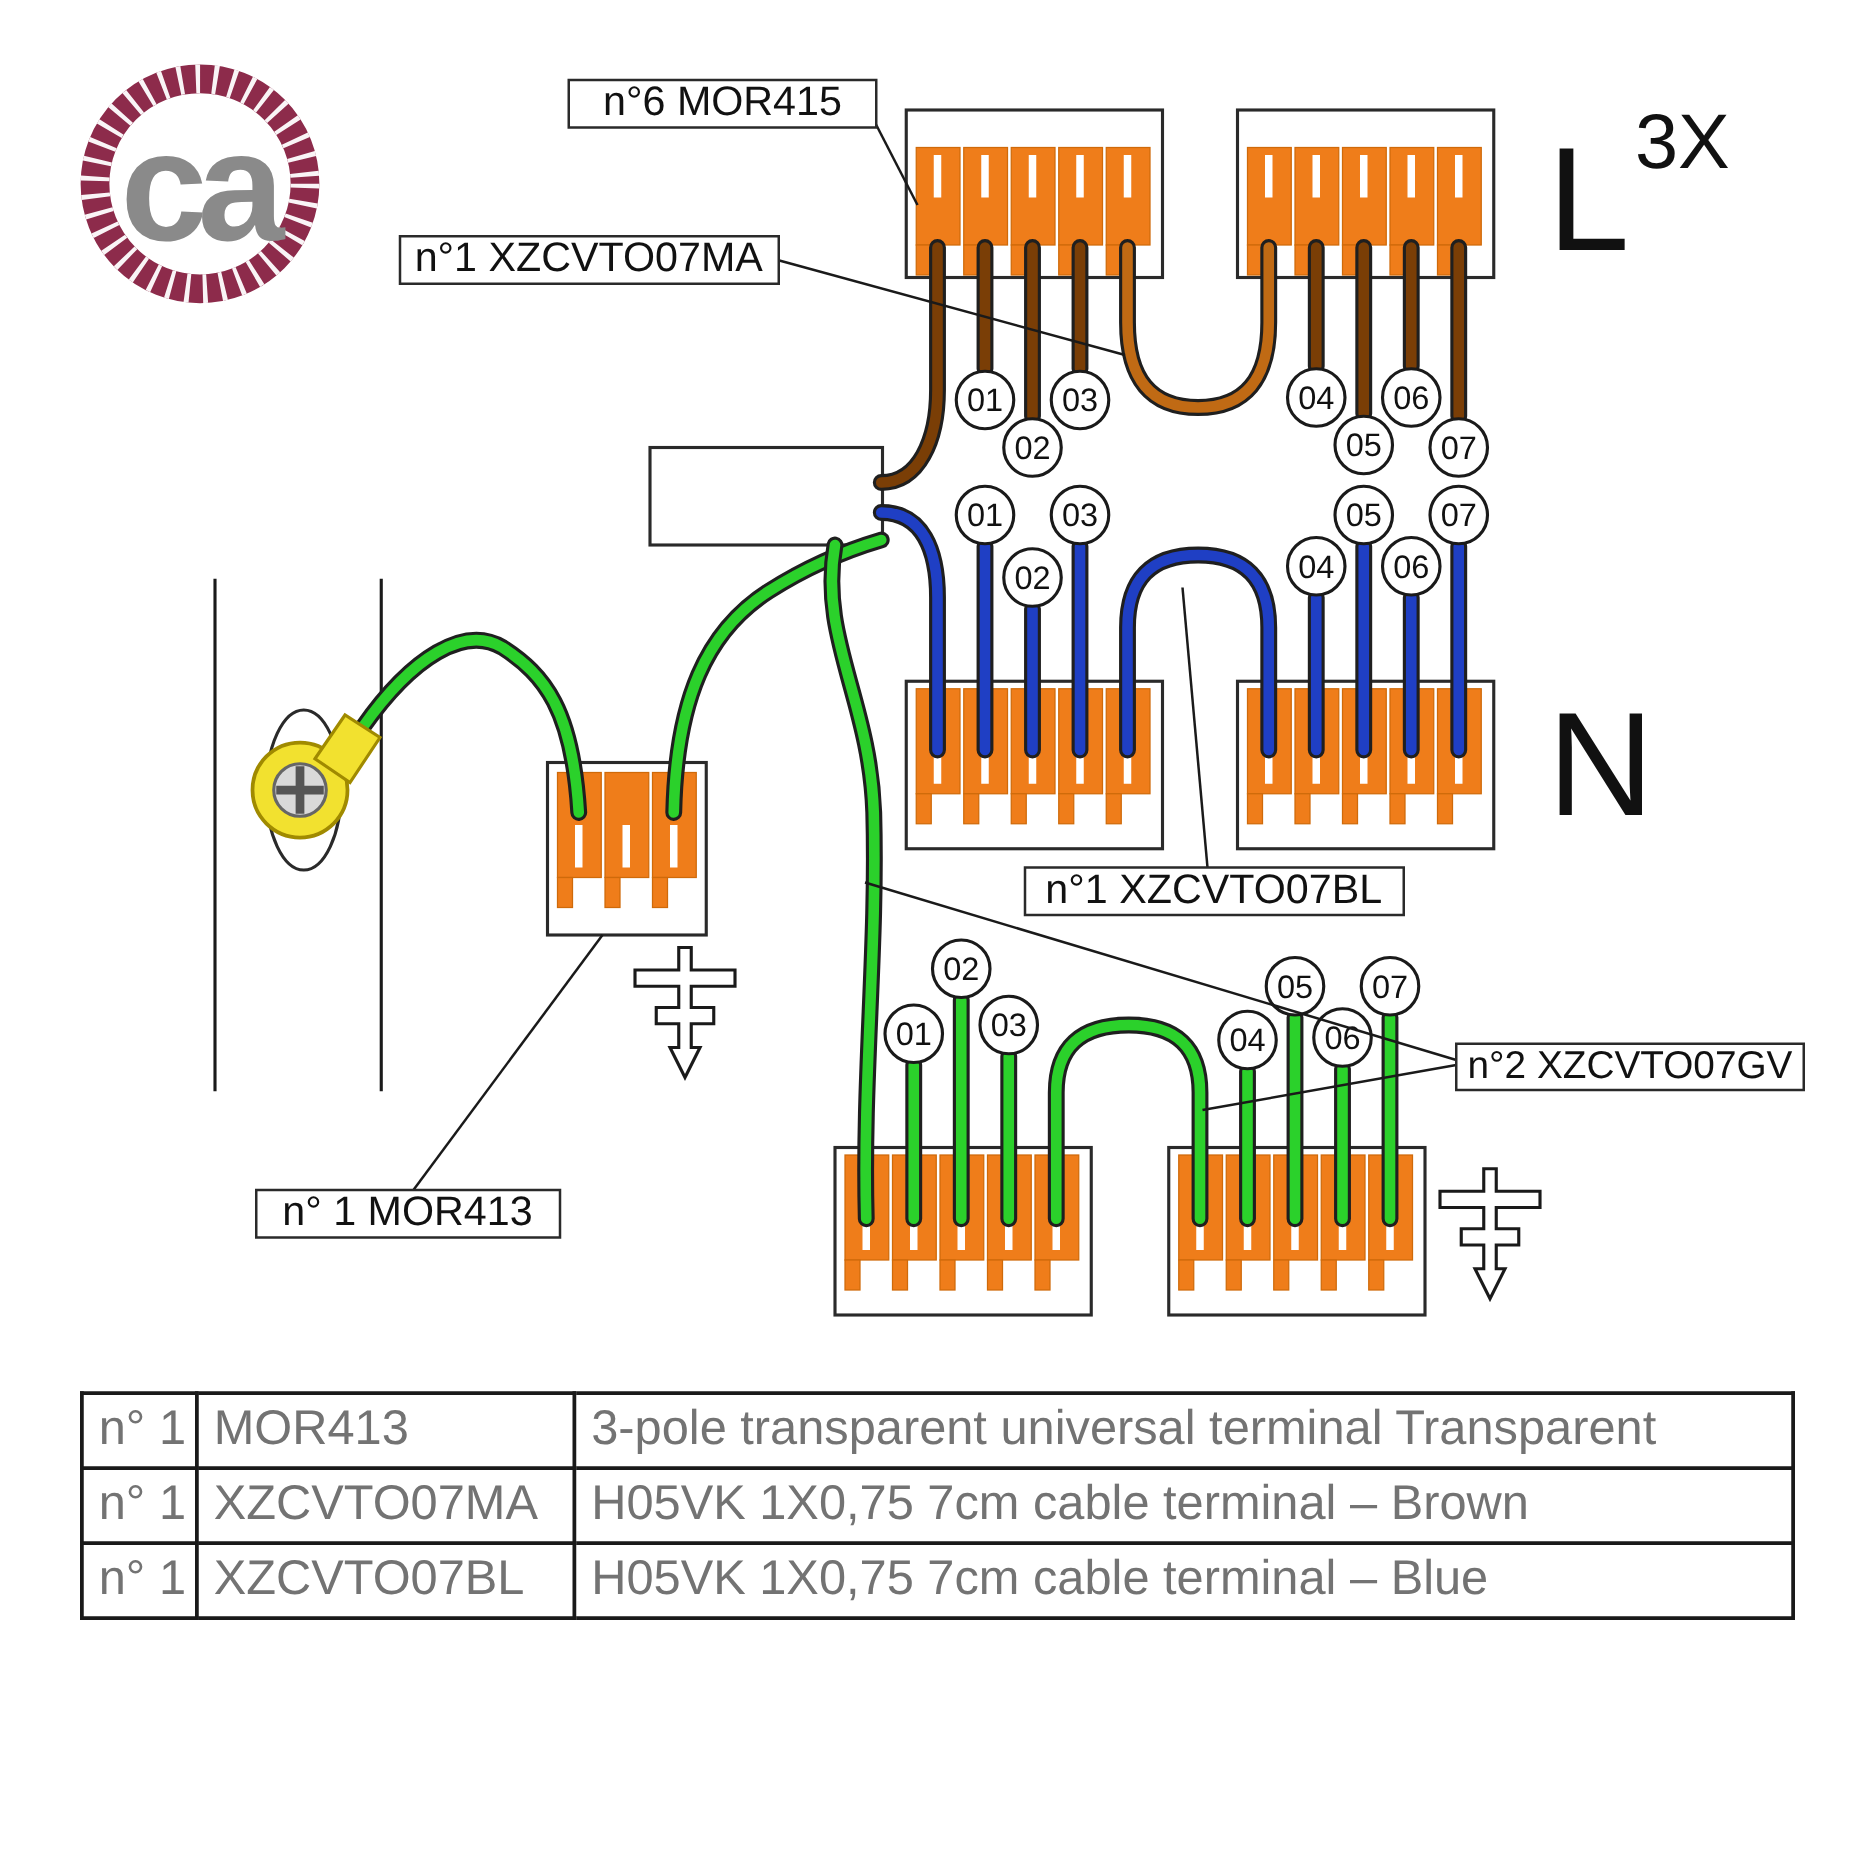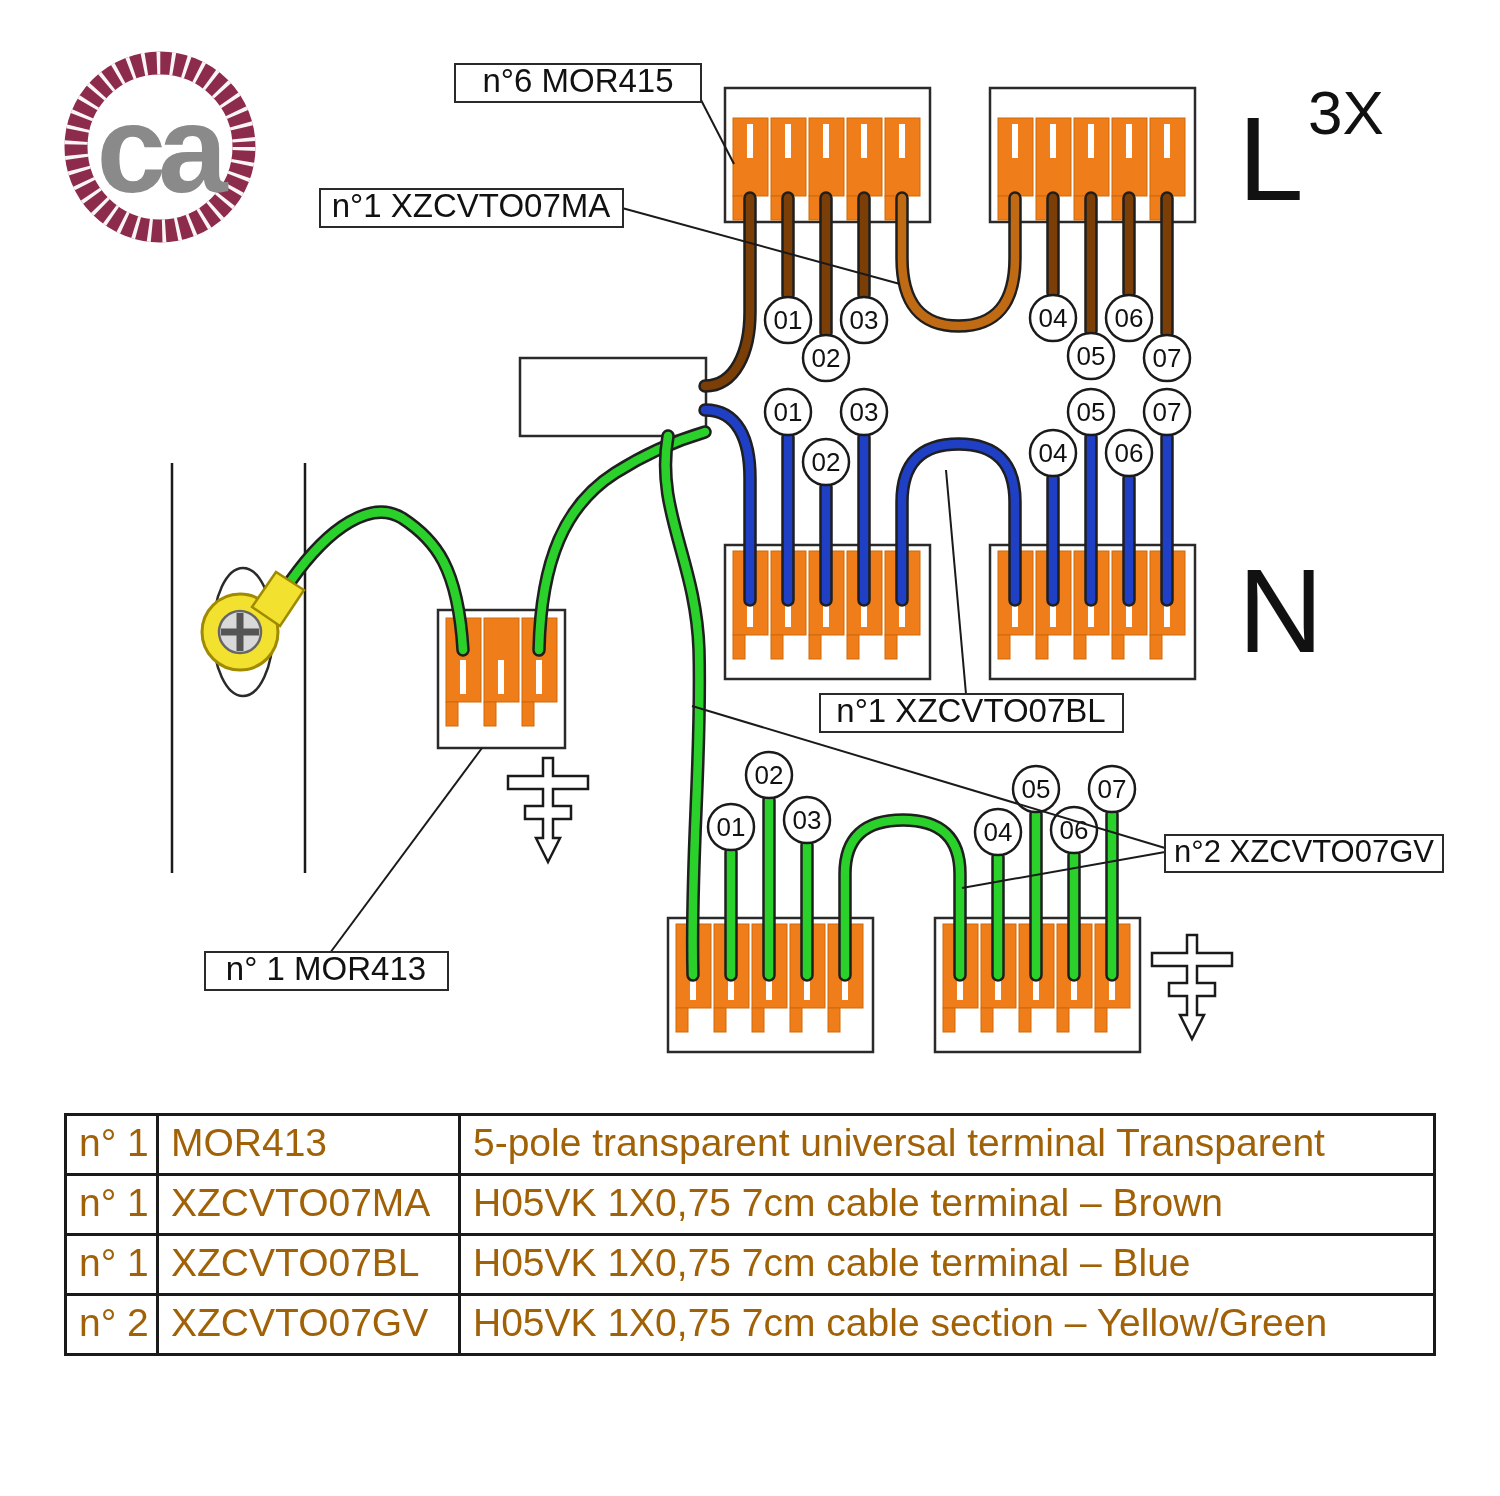--- a/index.html
+++ b/index.html
@@ -32,21 +32,21 @@
   .logo-text{font-size:125px;font-weight:700;fill:var(--c-logo_gray,#8A8A8A);text-anchor:middle;letter-spacing:-8px;font-family:"Liberation Sans",sans-serif;}
   .earth{fill:#fff;stroke:#1a1a1a;stroke-width:2.5;stroke-linejoin:miter;}
   .bigletter{font-size:118px;fill:#111;font-family:"Liberation Sans",sans-serif;}
   .supletter{font-size:62px;fill:#111;font-family:"Liberation Sans",sans-serif;}
   .badge circle{fill:#fff;stroke:#1a1a1a;stroke-width:2.5;}
   .badge text{font-size:26px;text-anchor:middle;fill:#111;font-family:"Liberation Sans",sans-serif;}
 
   
   .table-wrap{position:absolute;left:64px;top:1113px;width:1372px;}
   .parts-table{width:100%;border-collapse:collapse;table-layout:fixed;}
-  .parts-table td{border:3px solid #1a1a1a;font-size:39px;color:#a16207;padding:1px 8px 5px 12px;white-space:nowrap;overflow:hidden;height:51px;}
+  .parts-table td{border:3px solid #1a1a1a;font-size:39px;color:#737373;padding:1px 8px 5px 12px;white-space:nowrap;overflow:hidden;height:51px;}
   col.c1{width:92px;}
   col.c2{width:302px;}
 </style>
 </head>
 <body>
 
 <div class="canvas">
 
 <svg class="diagram" width="1500" height="1100" viewBox="0 0 1500 1100">
   <defs>
@@ -308,34 +308,29 @@
   <table class="parts-table">
     <colgroup>
           <col class="c1">
           <col class="c2">
           <col class="c3">
         </colgroup>
     <tbody>
       <tr>
         <td>n° 1</td>
         <td>MOR413</td>
-        <td>5-pole transparent universal terminal Transparent</td>
+        <td>3-pole transparent universal terminal Transparent</td>
       </tr>
       <tr>
         <td>n° 1</td>
         <td>XZCVTO07MA</td>
         <td>H05VK 1X0,75 7cm cable terminal – Brown</td>
       </tr>
       <tr>
         <td>n° 1</td>
         <td>XZCVTO07BL</td>
         <td>H05VK 1X0,75 7cm cable terminal – Blue</td>
       </tr>
-      <tr>
-        <td>n° 2</td>
-        <td>XZCVTO07GV</td>
-        <td>H05VK 1X0,75 7cm cable section – Yellow/Green</td>
-      </tr>
     </tbody>
   </table>
 </div>
 
 </div>
 
 </body></html>

